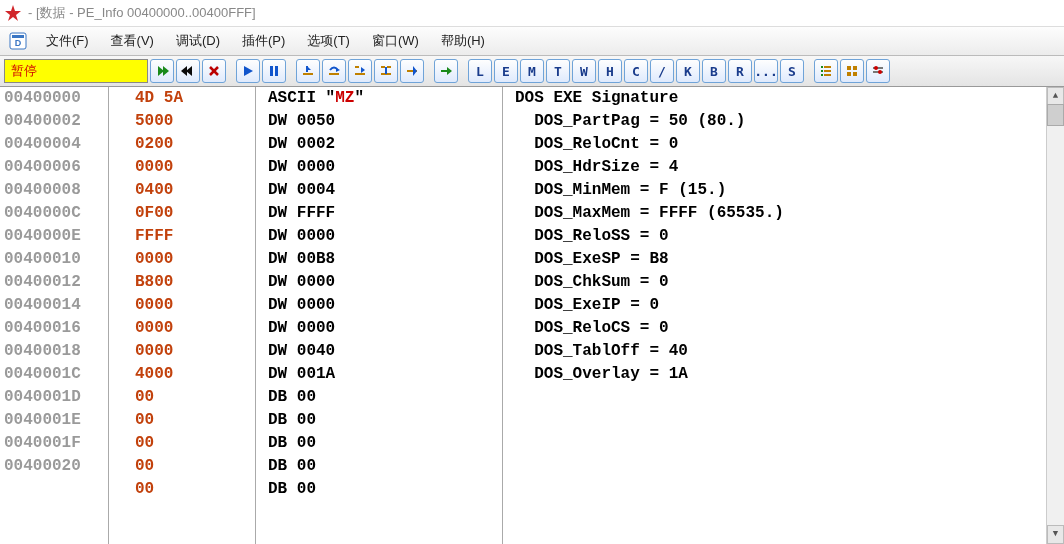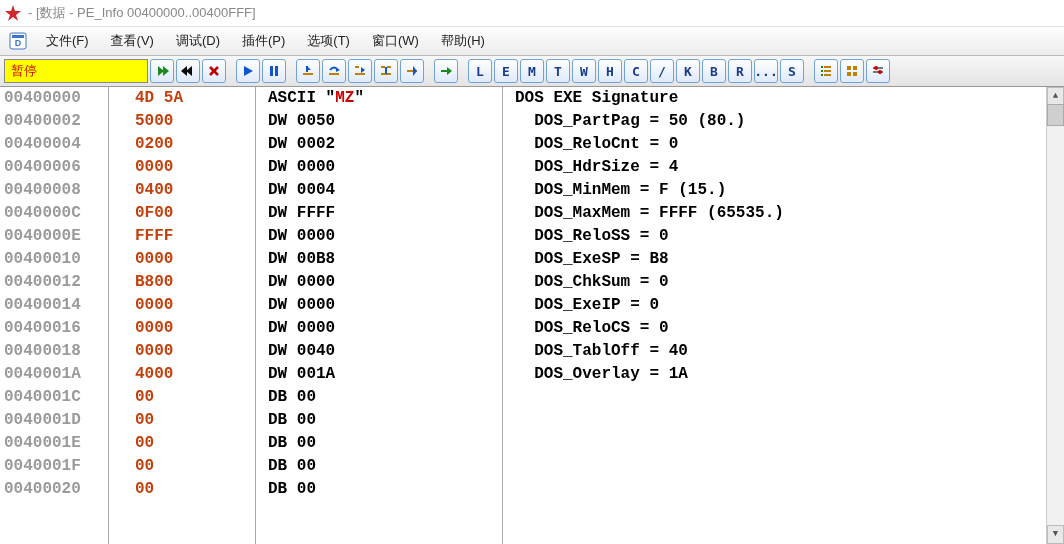--- a/index.html
+++ b/index.html
@@ -199,21 +199,20 @@
         <div class="row addr">00400004</div>
         <div class="row addr">00400006</div>
         <div class="row addr">00400008</div>
         <div class="row addr">0040000C</div>
         <div class="row addr">0040000E</div>
         <div class="row addr">00400010</div>
         <div class="row addr">00400012</div>
         <div class="row addr">00400014</div>
         <div class="row addr">00400016</div>
         <div class="row addr">00400018</div>
-        <div class="row addr">0040001A</div>
         <div class="row addr">0040001C</div>
         <div class="row addr">0040001D</div>
         <div class="row addr">0040001E</div>
         <div class="row addr">0040001F</div>
         <div class="row addr">00400020</div>
       </div>
     <div class="col col-hex" id="col-hex">
         <div class="row hex">4D 5A</div>
         <div class="row hex">5000</div>
         <div class="row hex">0200</div>

